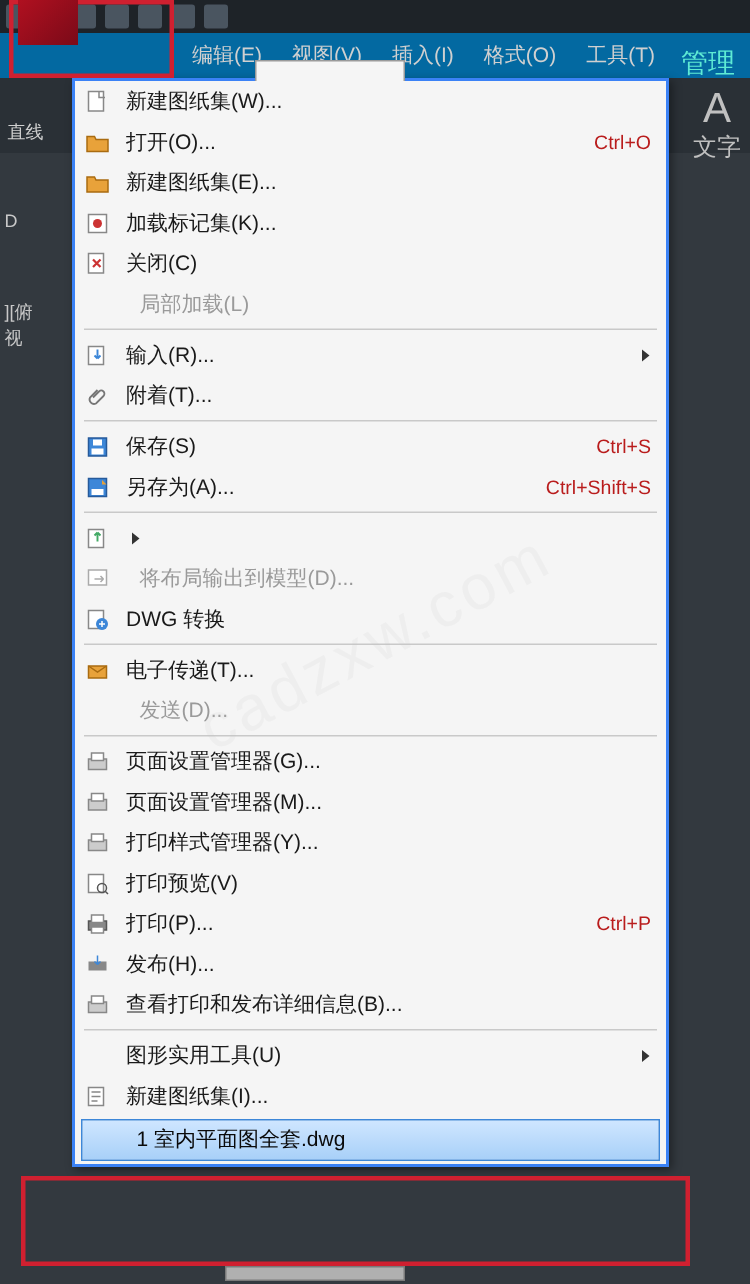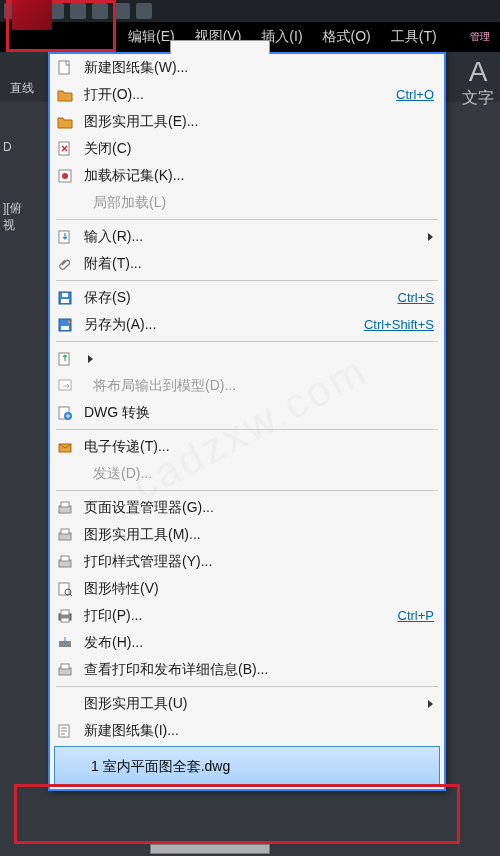--- a/index.html
+++ b/index.html
@@ -20,21 +20,21 @@
     gap: 6px;
     padding: 0 4px;
   }
   .tb-icon {
     width: 16px; height: 16px;
     background: #4a5560;
     border-radius: 2px;
   }
   .menubar {
     height: 30px;
-    background: #000000;
+    background: #0369a1;
     display: flex;
     align-items: center;
     color: #d0d0d0;
     font-size: 14px;
     padding-left: 118px;
     position: relative;
   }
   .menubar .menu-item {
     padding: 6px 10px;
     cursor: default;
@@ -62,21 +62,21 @@
     display: flex;
     align-items: center;
     color: #c0c0c0;
     font-size: 12px;
     position: relative;
   }
   .ribbon-left {
     width: 34px;
     display: flex;
     flex-direction: column;
-    align-items: flex-end;
+    align-items: center;
     color: #d0d0d0;
     font-size: 12px;
     gap: 2px;
     padding-top: 22px;
   }
   .ribbon-right {
     position: absolute;
     right: 6px; top: 4px;
     color: #e0e0e0;
     font-size: 28px;
@@ -115,37 +115,37 @@
   }
   .mi.disabled { color: #9a9a9a; gap: 19px; }
   .mi .ic {
     width: 18px; height: 18px;
     flex-shrink: 0;
     display: flex;
     align-items: center; justify-content: center;
   }
   .mi .ic svg { width: 16px; height: 16px; }
   .mi .lbl { flex: 1; white-space: nowrap; }
-  .mi .shc { color: #0369a1; font-size: 13px; text-decoration: underline; }
+  .mi .shc { color: #b91c1c; font-size: 13px; }
   .mi .sub {
     width: 6px; height: 6px;
     border-top: 4px solid transparent;
     border-bottom: 4px solid transparent;
     border-left: 5px solid #333;
     margin-left: 4px;
   }
   .sep {
     height: 1px;
     background: #c9c9c9;
     margin: 3px 6px;
   }
   .recent-item {
     display: flex;
     align-items: center;
-    height: 41px;
+    height: 28px;
     padding: 0 8px 0 36px;
     background: linear-gradient(#cfe6ff,#a8d0f8);
     border: 1px solid #3d87d8;
     margin: 2px 4px;
     color: #0a0a0a;
     font-size: 14px;
   }
   .red-box-bottom {
     position: absolute;
     left: 14px;
@@ -205,21 +205,21 @@
 
 <div class="menubar">
   <div class="menu-item">编辑(E)</div>
   <div class="menu-item">视图(V)</div>
   <div class="menu-item">插入(I)</div>
   <div class="menu-item">格式(O)</div>
   <div class="menu-item">工具(T)</div>
 </div>
 
 <div class="ribbon-back">
-  <div style="position:absolute;right:10px;top:-22px;color:#f9a8d4;font-size:10px">管理</div>
+  <div style="position:absolute;right:10px;top:-22px;color:#5eead4;font-size:18px">管理</div>
   <div class="ribbon-left">
     <span>直线</span>
   </div>
   <div class="ribbon-right">
     <span class="side-letter">A</span>
     <div class="lbl">文字</div>
   </div>
 </div>
 
 <div class="dark-left">
@@ -247,39 +247,39 @@
         </span>
         <span class="lbl">打开(O)...</span>
         <span class="shc">Ctrl+O</span>
       </div>
       <div class="mi">
         <span class="ic">
           <svg viewBox="0 0 16 16">
             <path d="M1 4h5l1 2h8v8H1z" fill="#e8a23a" stroke="#a96b10"></path>
           </svg>
         </span>
-        <span class="lbl">图形实用工具(E)...</span>
+        <span class="lbl">新建图纸集(E)...</span>
+      </div>
+      <div class="mi">
+        <span class="ic">
+          <svg viewBox="0 0 16 16">
+            <rect x="2" y="2" width="12" height="12" fill="#fff" stroke="#888"></rect>
+            <circle cx="8" cy="8" r="3" fill="#c33"></circle>
+          </svg>
+        </span>
+        <span class="lbl">加载标记集(K)...</span>
       </div>
       <div class="mi">
         <span class="ic">
           <svg viewBox="0 0 16 16">
             <rect x="2" y="1" width="10" height="13" fill="#fff" stroke="#888"></rect>
             <path d="M5 5l5 5M10 5l-5 5" stroke="#c33" stroke-width="1.5"></path>
           </svg>
         </span>
         <span class="lbl">关闭(C)</span>
-      </div>
-      <div class="mi">
-        <span class="ic">
-          <svg viewBox="0 0 16 16">
-            <rect x="2" y="2" width="12" height="12" fill="#fff" stroke="#888"></rect>
-            <circle cx="8" cy="8" r="3" fill="#c33"></circle>
-          </svg>
-        </span>
-        <span class="lbl">加载标记集(K)...</span>
       </div>
       <div class="mi disabled">
         <span class="ic"></span>
         <span class="lbl">局部加载(L)</span>
       </div>
       <div class="sep"></div>
       <div class="mi">
         <span class="ic">
           <svg viewBox="0 0 16 16">
             <rect x="2" y="2" width="10" height="12" fill="#fff" stroke="#888"></rect>
@@ -373,40 +373,40 @@
         </span>
         <span class="lbl">页面设置管理器(G)...</span>
       </div>
       <div class="mi">
         <span class="ic">
           <svg viewBox="0 0 16 16">
             <rect x="2" y="6" width="12" height="7" fill="#ccc" stroke="#888"></rect>
             <rect x="4" y="2" width="8" height="5" fill="#fff" stroke="#888"></rect>
           </svg>
         </span>
-        <span class="lbl">图形实用工具(M)...</span>
+        <span class="lbl">页面设置管理器(M)...</span>
       </div>
       <div class="mi">
         <span class="ic">
           <svg viewBox="0 0 16 16">
             <rect x="2" y="6" width="12" height="7" fill="#ccc" stroke="#888"></rect>
             <rect x="4" y="2" width="8" height="5" fill="#fff" stroke="#888"></rect>
           </svg>
         </span>
         <span class="lbl">打印样式管理器(Y)...</span>
       </div>
       <div class="mi">
         <span class="ic">
           <svg viewBox="0 0 16 16">
             <rect x="2" y="2" width="10" height="12" fill="#fff" stroke="#888"></rect>
             <circle cx="11" cy="11" r="3" fill="none" stroke="#555"></circle>
             <path d="M13 13l2 2" stroke="#555"></path>
           </svg>
         </span>
-        <span class="lbl">图形特性(V)</span>
+        <span class="lbl">打印预览(V)</span>
       </div>
       <div class="mi">
         <span class="ic">
           <svg viewBox="0 0 16 16">
             <rect x="2" y="6" width="12" height="6" fill="#888" stroke="#555"></rect>
             <rect x="4" y="2" width="8" height="5" fill="#fff" stroke="#888"></rect>
             <rect x="4" y="10" width="8" height="4" fill="#fff" stroke="#888"></rect>
           </svg>
         </span>
         <span class="lbl">打印(P)...</span>

